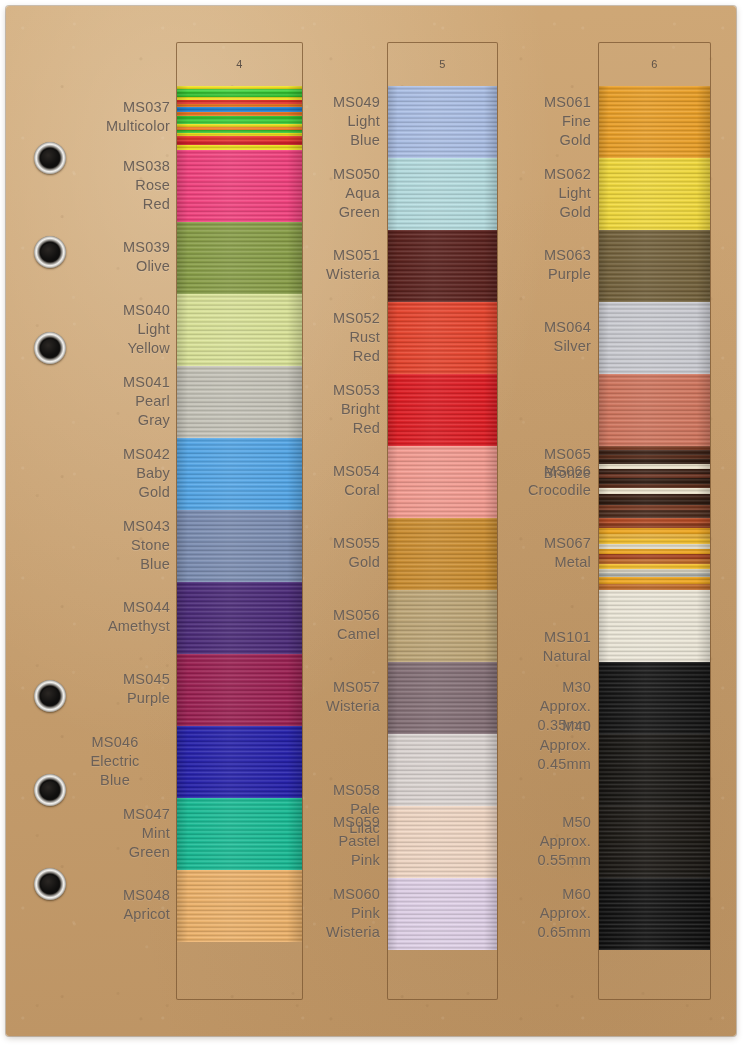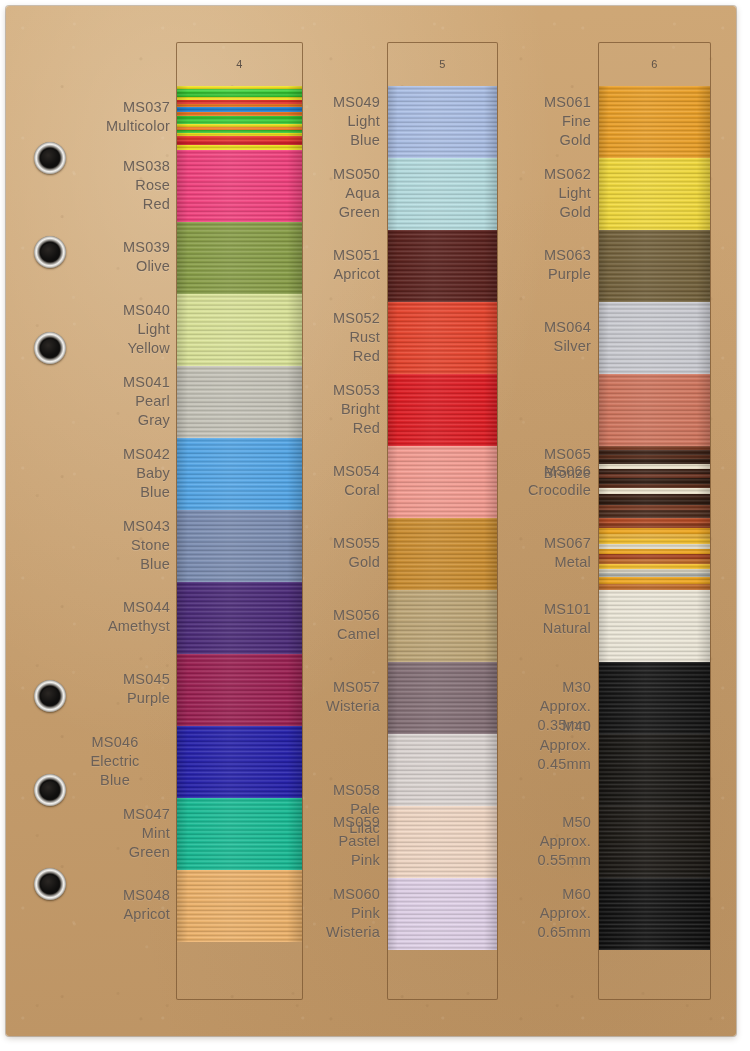--- a/index.html
+++ b/index.html
@@ -140,21 +140,21 @@
       <div class="label right" style="left: 60px; width: 110px; top: 238px;">MS039
 Olive</div>
       <div class="label right" style="left: 60px; width: 110px; top: 300.5px;">MS040
 Light
 Yellow</div>
       <div class="label right" style="left: 60px; width: 110px; top: 372.5px;">MS041
 Pearl
 Gray</div>
       <div class="label right" style="left: 60px; width: 110px; top: 444.5px;">MS042
 Baby
-Blue</div>
+Gold</div>
       <div class="label right" style="left: 60px; width: 110px; top: 516.5px;">MS043
 Stone
 Blue</div>
       <div class="label right" style="left: 60px; width: 110px; top: 598px;">MS044
 Amethyst</div>
       <div class="label right" style="left: 60px; width: 110px; top: 670px;">MS045
 Purple</div>
       <div class="label right" style="left: 60px; width: 110px; top: 732.5px; text-align: center;">MS046
 Electric
 Blue</div>
@@ -180,21 +180,21 @@
           <div class="swatch" style="height: 72px; background: rgb(240, 180, 107);"></div>
         </div>
       </div>
       <div class="label right" style="left: 272px; width: 108px; top: 92.5px;">MS049
 Light
 Blue</div>
       <div class="label right" style="left: 272px; width: 108px; top: 164.5px;">MS050
 Aqua
 Green</div>
       <div class="label right" style="left: 272px; width: 108px; top: 246px;">MS051
-Apricot</div>
+Wisteria</div>
       <div class="label right" style="left: 272px; width: 108px; top: 308.5px;">MS052
 Rust
 Red</div>
       <div class="label right" style="left: 272px; width: 108px; top: 380.5px;">MS053
 Bright
 Red</div>
       <div class="label right" style="left: 272px; width: 108px; top: 462px;">MS054
 Coral</div>
       <div class="label right" style="left: 272px; width: 108px; top: 534px;">MS055
 Gold</div>
@@ -237,21 +237,21 @@
       <div class="label right" style="left: 485px; width: 106px; top: 246px;">MS063
 Purple</div>
       <div class="label right" style="left: 485px; width: 106px; top: 318px;">MS064
 Silver</div>
       <div class="label right" style="left: 485px; width: 106px; top: 403px; margin-top: 42px;">MS065
 Bronze</div>
       <div class="label right" style="left: 485px; width: 106px; top: 462px;">MS066
 Crocodile</div>
       <div class="label right" style="left: 485px; width: 106px; top: 534px;">MS067
 Metal</div>
-      <div class="label right" style="left: 485px; width: 106px; top: 600px; text-align: right;">MS101
+      <div class="label right" style="left: 485px; width: 106px; top: 628px; text-align: right;">MS101
 Natural</div>
       <div class="label right" style="left: 485px; width: 106px; top: 678px;">M30
 Approx.
 0.35mm</div>
       <div class="label right" style="left: 485px; width: 106px; top: 717px;">M40
 Approx.
 0.45mm</div>
       <div class="label right" style="left: 485px; width: 106px; top: 812.5px;">M50
 Approx.
 0.55mm</div>

